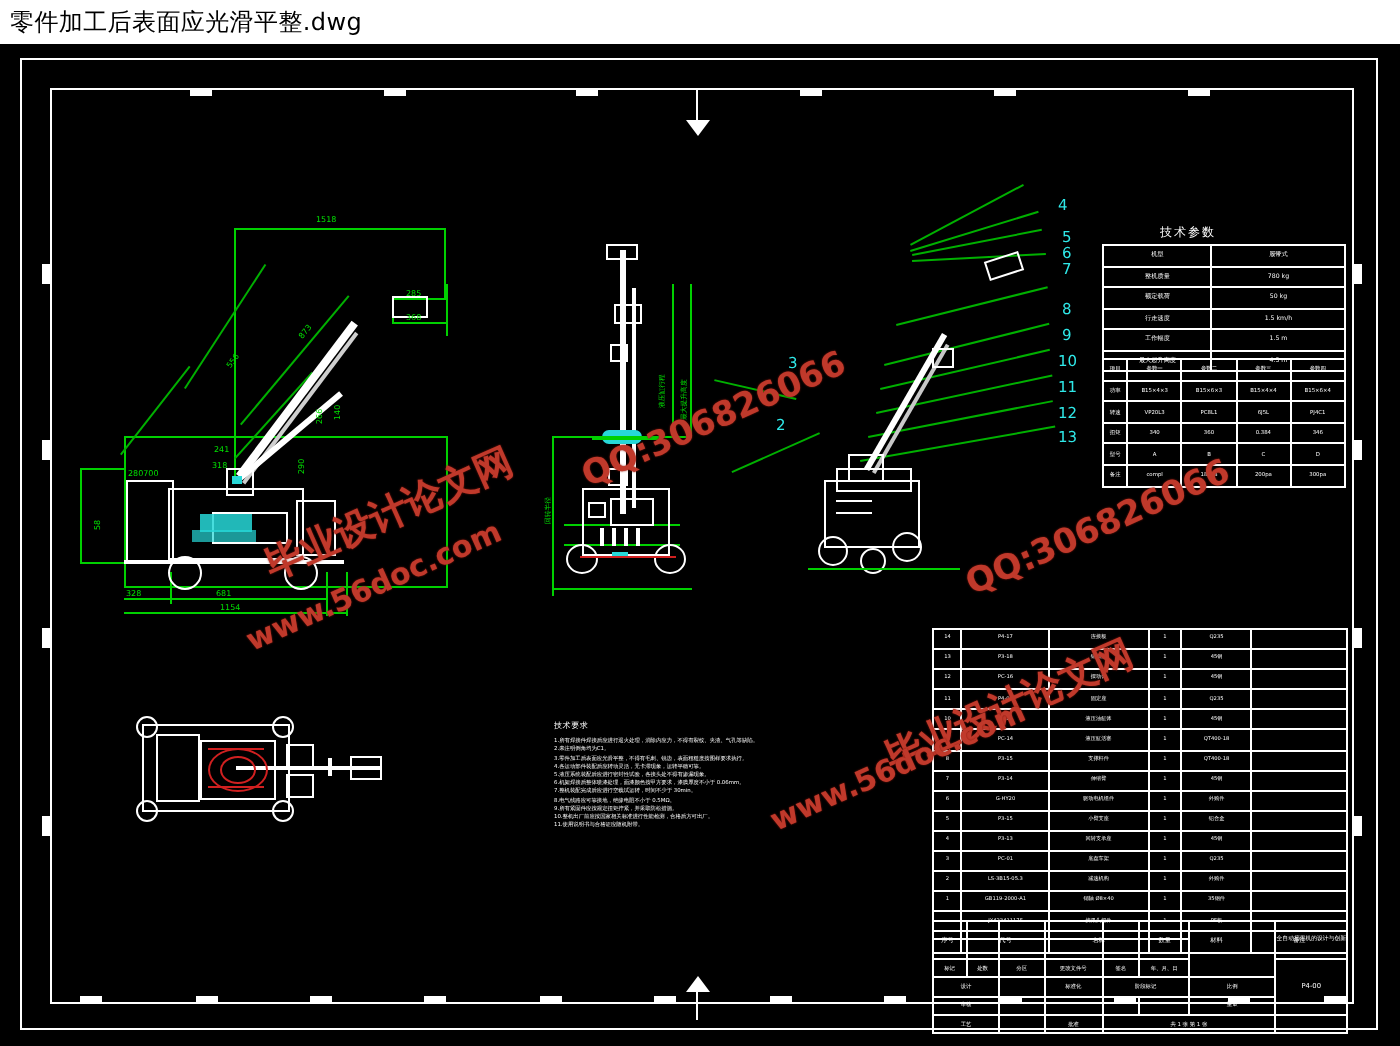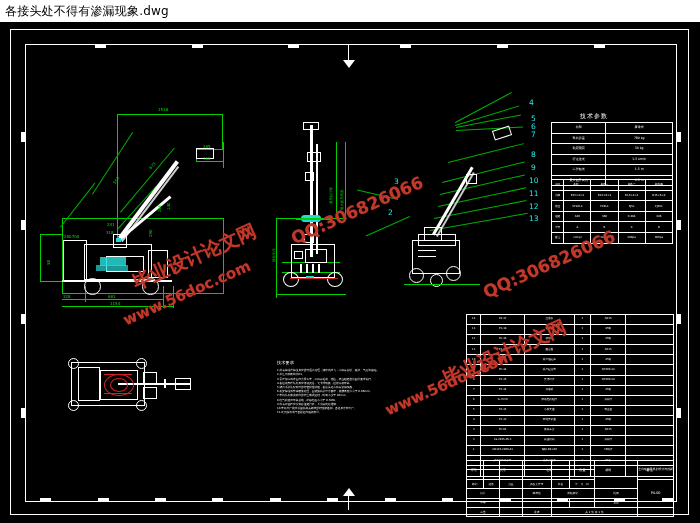--- a/index.html
+++ b/index.html
@@ -75,21 +75,21 @@
   .wheel{position:absolute;border:1.2px solid #fff;border-radius:50%;}
   .box{position:absolute;border:1px solid #fff;}
   .cybox{position:absolute;background:#27d8d8;}
   .arm{position:absolute;background:#fff;transform-origin:0 0;}
   .garm{position:absolute;background:#00b000;transform-origin:0 0;}
 </style>
 </head>
 <body>
 
 <div id="titlebar">
-  <span class="tt">各接头处不得有渗漏现象.dwg</span>
+  <span class="tt">零件加工后表面应光滑平整.dwg</span>
 </div>
 
 <div id="canvas">
 
   <div class="outerframe"></div>
   <div class="innerframe"></div>
 
   <div class="tick" style="left:95px;top:22px;width:11px;height:4px;"></div>
   <div class="tick" style="left:192px;top:22px;width:11px;height:4px;"></div>
   <div class="tick" style="left:288px;top:22px;width:11px;height:4px;"></div>

